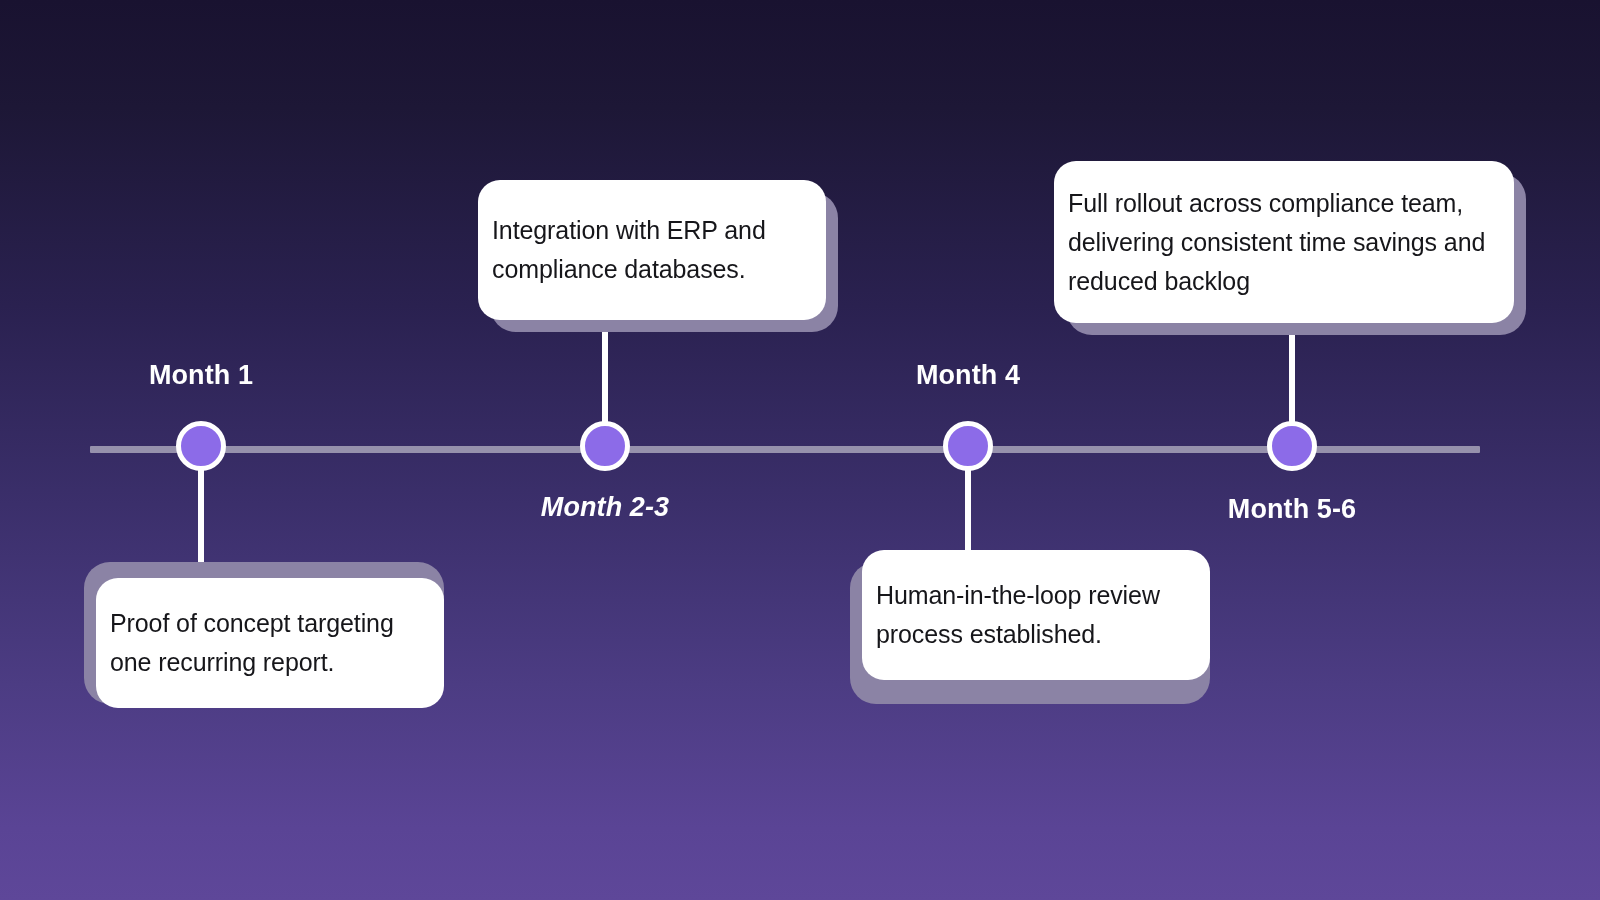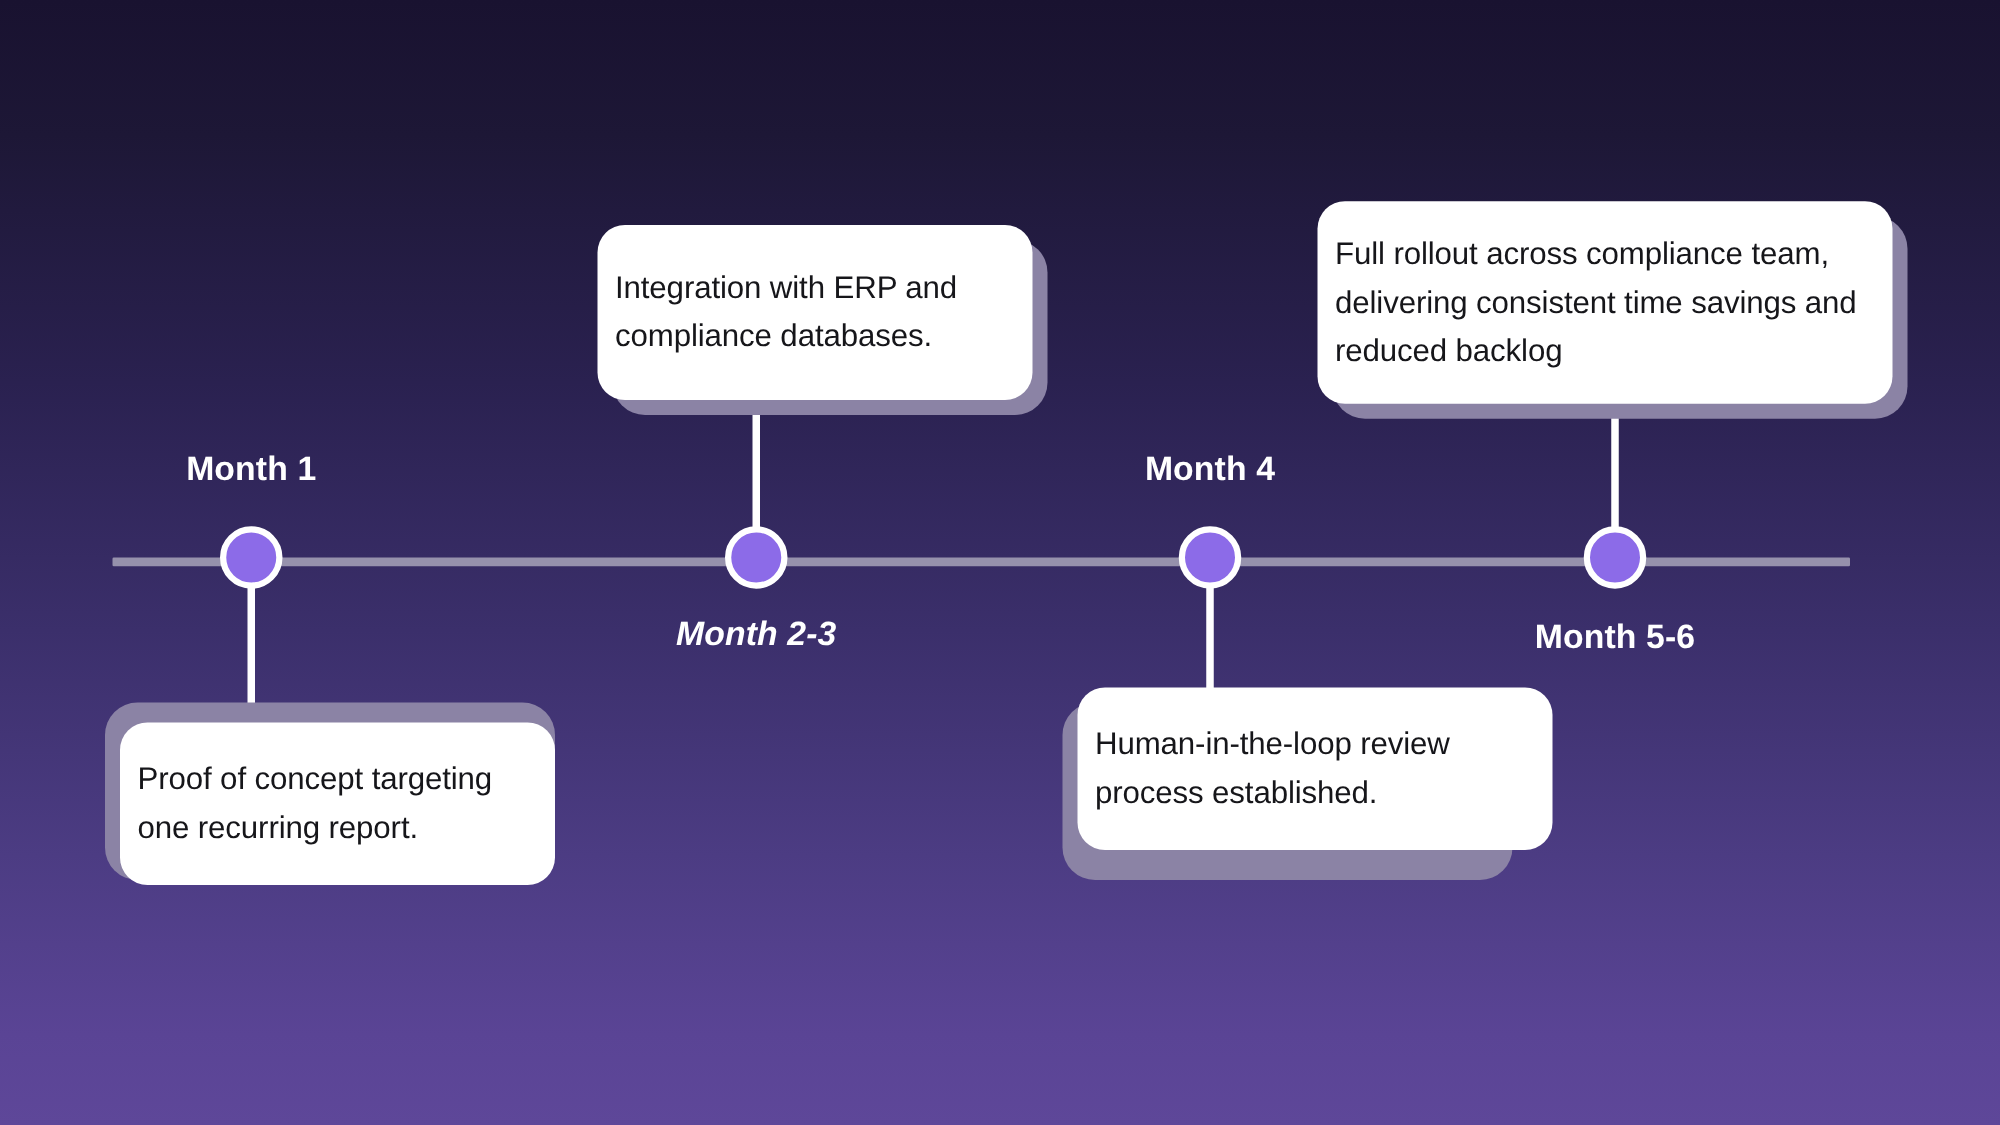--- a/index.html
+++ b/index.html
@@ -131,21 +131,21 @@
   </div>
 
   <div class="month-label" style="left:968px; top:360px;">Month 4</div>
 
   <div class="node" style="left:968px; top:446px;"></div>
 
   <div class="stem" style="left:968px; top:468px; height:106px;"></div>
 
   <div class="card-shadow" style="left:850px; top:562px; width:360px; height:142px;"></div>
 
-  <div class="card" style="left:862px; top:550px; width:380px; height:130px;">
+  <div class="card" style="left:862px; top:550px; width:348px; height:130px;">
     <span class="card-text">Human-in-the-loop review process established.</span>
   </div>
 
   <div class="month-label" style="left:1292px; top:494px;">Month 5-6</div>
 
   <div class="node" style="left:1292px; top:446px;"></div>
 
   <div class="stem" style="left:1292px; top:330px; height:96px;"></div>
 
   <div class="card-shadow" style="left:1066px; top:173px; width:460px; height:162px;"></div>

